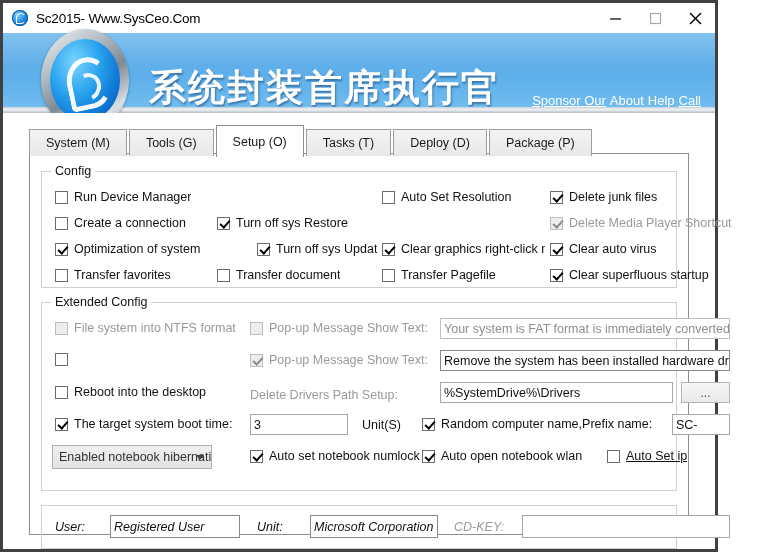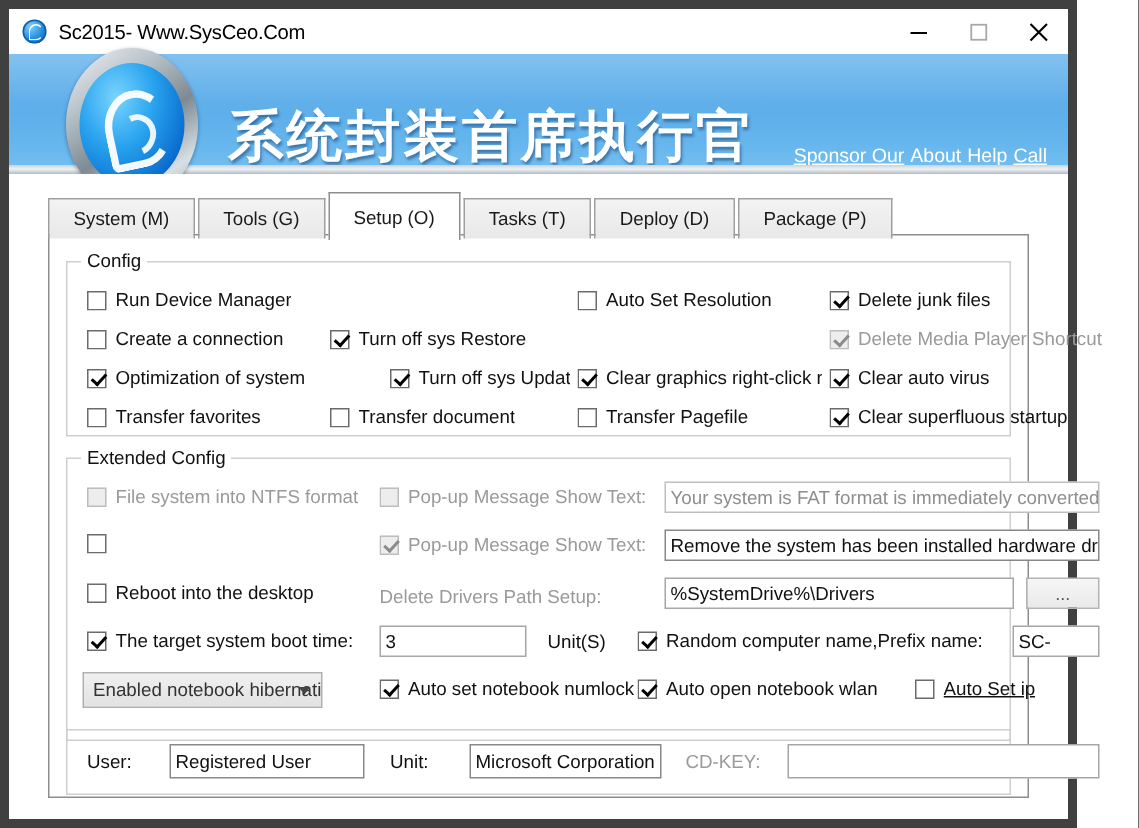--- a/index.html
+++ b/index.html
@@ -20,21 +20,21 @@
   }
 
   
   .window {
     position: absolute;
     left: 0; top: 0;
     width: 718px;
     height: 552px;
     box-sizing: border-box;
     background: #ffffff;
-    border: 6px solid #404040;
+    border: 3px solid #404040;
   }
   .titlebar {
     position: relative;
     height: 30px;
     background: #ffffff;
     display: flex;
     align-items: center;
     padding-left: 9px;
     box-sizing: border-box;
   }
@@ -246,21 +246,21 @@
     top: -8px;
     left: 9px;
     background: #ffffff;
     padding: 0 4px;
     font-size: 12.5px;
     color: #111;
     white-space: nowrap;
   }
   #group-config { left: 11px; top: 17px; right: 11px; height: 117px; }
   #group-extended { left: 11px; top: 148px; right: 11px; height: 189px; }
-  #group-user { left: 11px; top: 329px; right: 11px; height: 44px; }
+  #group-user { left: 11px; top: 351px; right: 11px; height: 44px; font-style: italic; }
 
   
   .cb {
     position: absolute;
     display: flex;
     align-items: center;
     font-size: 12.5px;
     color: #111111;
     white-space: nowrap;
     overflow: hidden;

